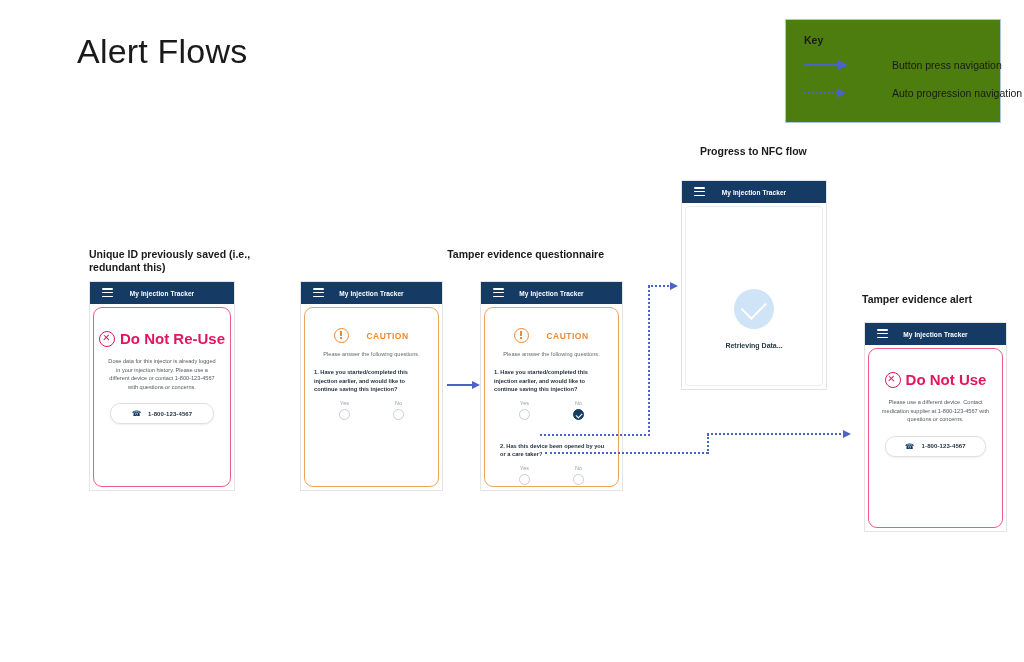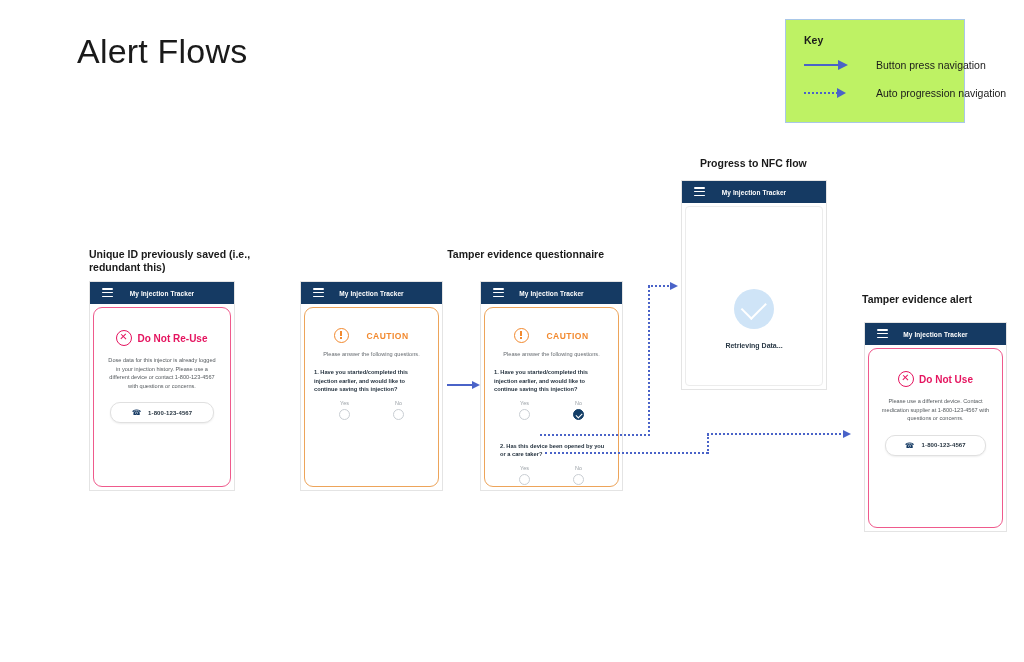--- a/index.html
+++ b/index.html
@@ -24,23 +24,23 @@
     font-weight: 400;
     color: #1a1a1a;
     letter-spacing: 0.2px;
   }
 
   
   .key-box {
     position: absolute;
     left: 785px;
     top: 19px;
-    width: 180px;
+    width: 216px;
     height: 104px;
-    background: #bef264;
+    background: #4d7c0f;
     border: 1px solid #a9c7e8;
     box-sizing: border-box;
   }
   .key-title {
     position: absolute;
     left: 18px;
     top: 14px;
     font-size: 10.5px;
     font-weight: bold;
     color: #1a1a1a;
@@ -51,21 +51,21 @@
     display: flex;
     align-items: center;
     gap: 10px;
   }
   .key-row.r1 { top: 39px; }
   .key-row.r2 { top: 67px; }
   .key-label {
     font-size: 10.5px;
     color: #1a1a1a;
     white-space: nowrap;
-    margin-left: 18px;
+    margin-left: 34px;
   }
   .key-arrow-solid {
     width: 44px;
     height: 10px;
     position: relative;
   }
   .key-arrow-solid::before {
     content: "";
     position: absolute;
     left: 0; top: 4px;
@@ -104,21 +104,21 @@
   
   .sec-head {
     position: absolute;
     font-size: 10.5px;
     font-weight: bold;
     color: #1a1a1a;
     line-height: 13px;
   }
   .sec-head.h-unique   { left: 89px;  top: 248px; width: 200px; }
   .sec-head.h-tamper-q { left: 384px; top: 248px; width: 220px; text-align: right; }
-  .sec-head.h-nfc      { left: 700px; top: 157px; width: 220px; }
+  .sec-head.h-nfc      { left: 700px; top: 145px; width: 220px; }
   .sec-head.h-alert    { left: 862px; top: 293px; width: 200px; }
 
   
   .phone {
     position: absolute;
     background: #ffffff;
     border: 1px solid #e4e4e4;
     box-sizing: border-box;
     overflow: hidden;
   }
@@ -191,21 +191,21 @@
   .circle-x::before, .circle-x::after {
     content: "";
     position: absolute;
     left: 2.6px; top: 5.4px;
     width: 6.5px; height: 1.4px;
     background: #e5145f;
   }
   .circle-x::before { transform: rotate(45deg); }
   .circle-x::after  { transform: rotate(-45deg); }
   .alert-title {
-    font-size: 10px;
+    font-size: 15px;
     font-weight: bold;
     color: #e5145f;
     white-space: nowrap;
   }
   .alert-text {
     margin: 10px 12px 0 12px;
     font-size: 5.6px;
     line-height: 8.5px;
     color: #555a5e;
     text-align: center;

